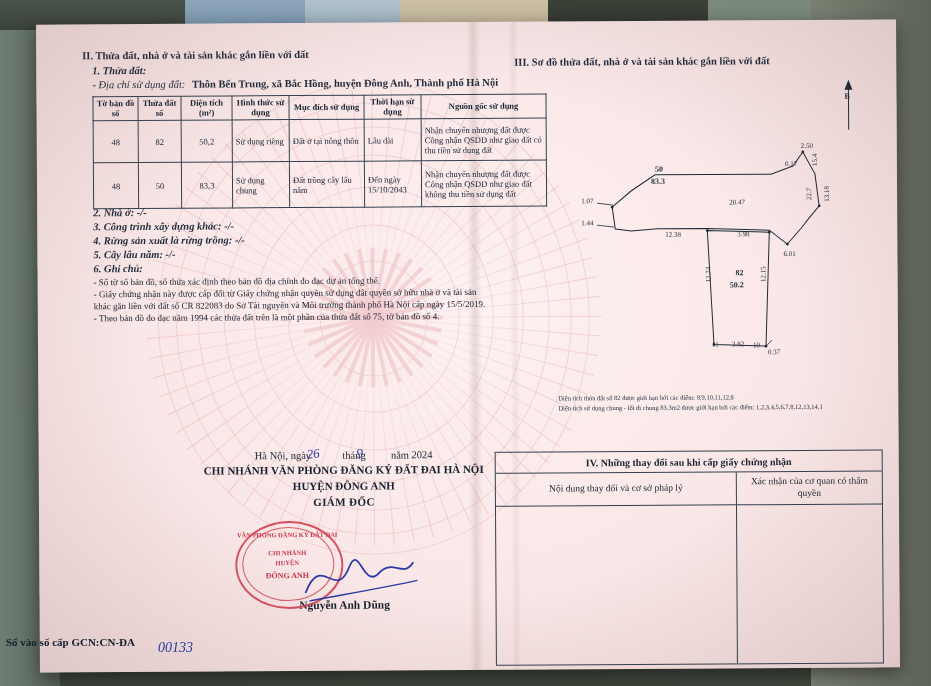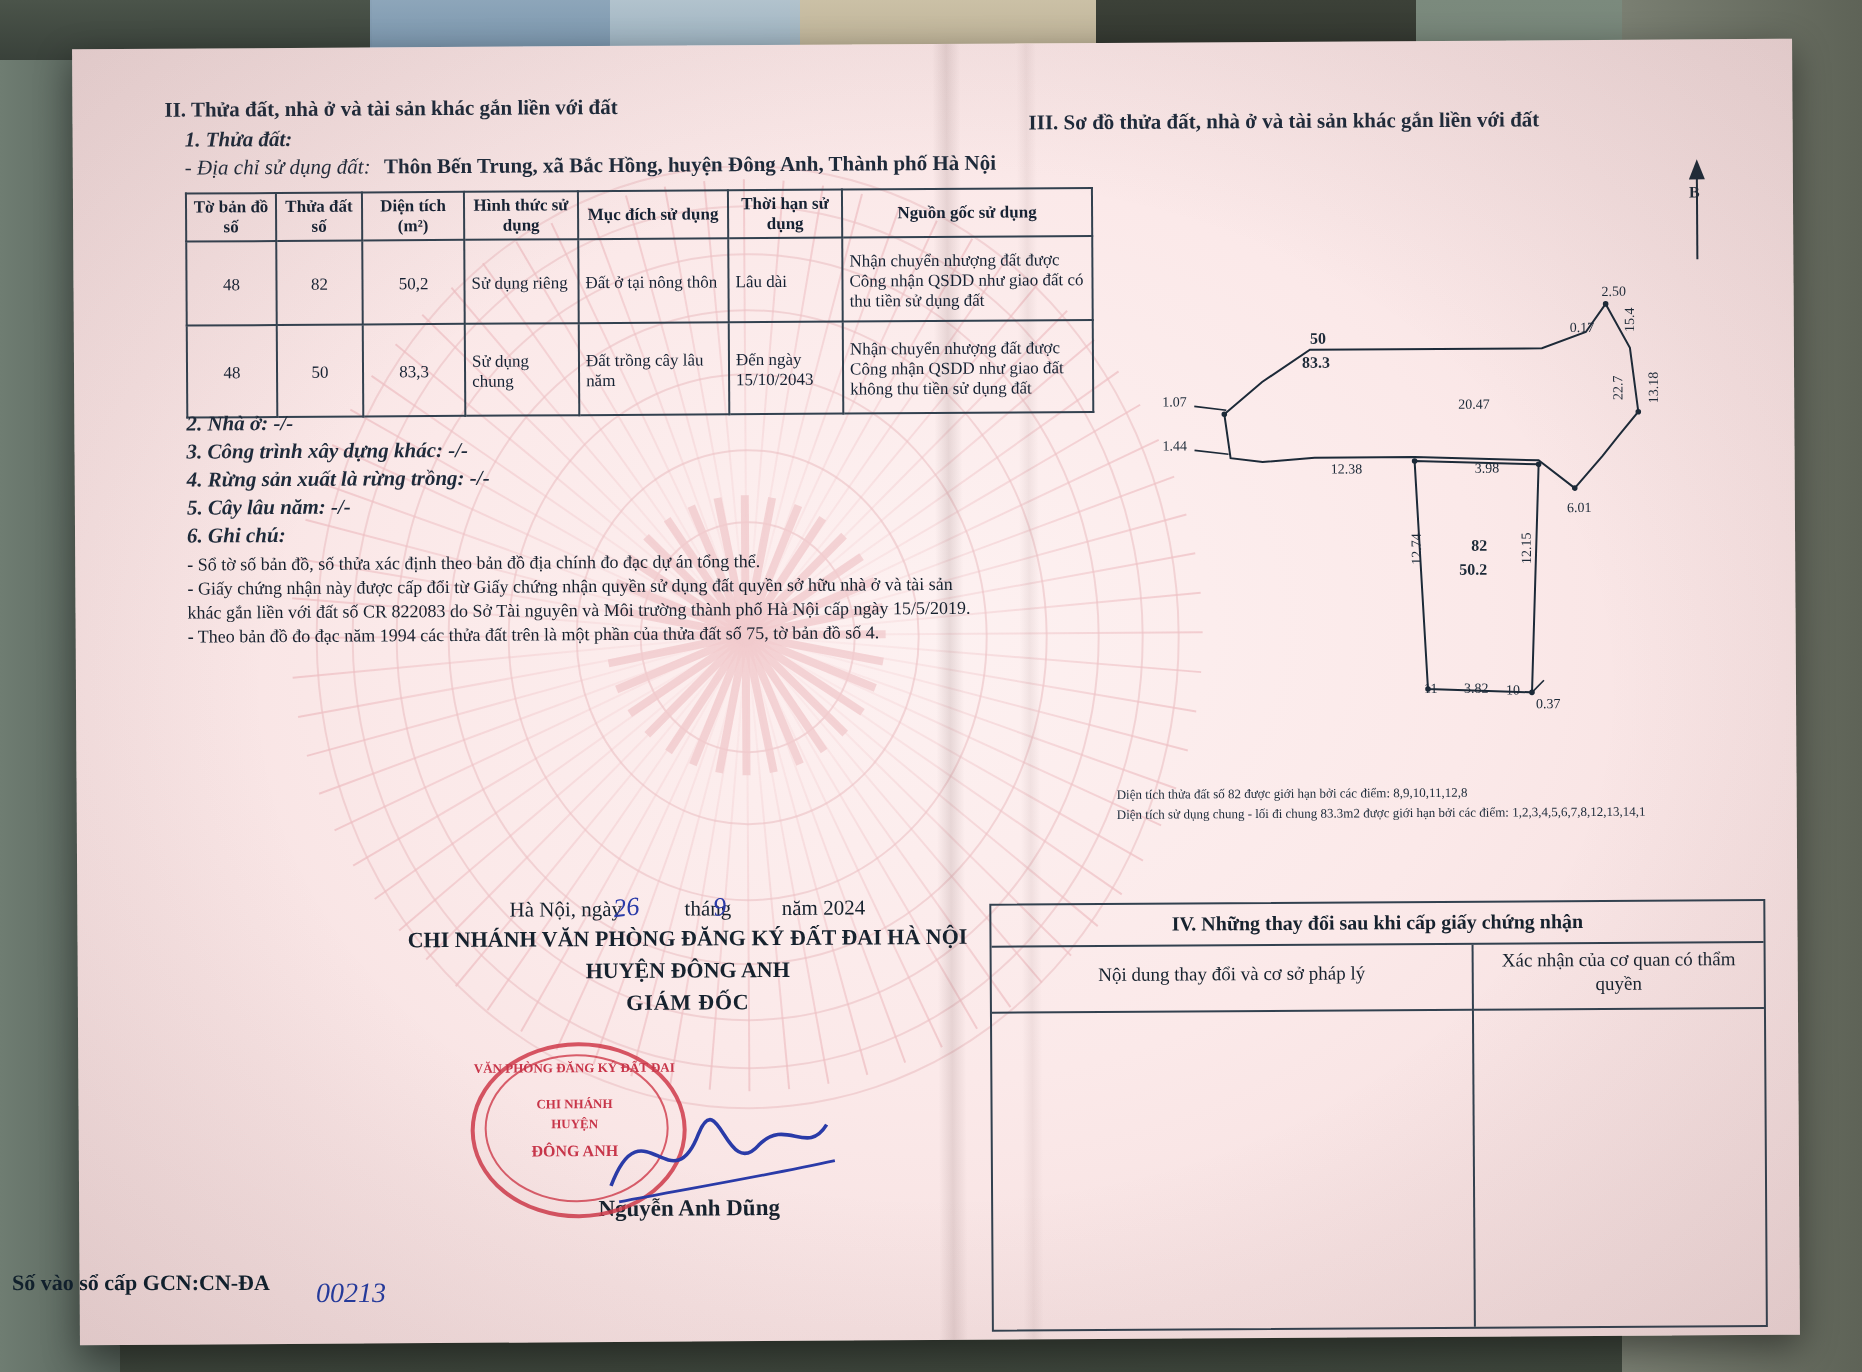--- a/index.html
+++ b/index.html
@@ -389,14 +389,14 @@
         <div class="c2">
           <div class="ch">Xác nhận của cơ quan có thẩm quyền</div>
         </div>
       </div>
     </div>
 
     <div class="vignette"></div>
   </div>
 
   <div style="position:absolute;left:6px;top:636px;font-size:11px;color:#11202c;font-weight:bold;">Số vào sổ cấp GCN:CN-ĐA</div>
-  <div style="position:absolute;left:158px;top:640px;font-size:14px;color:#253a9a;font-style:italic;">00213</div>
+  <div style="position:absolute;left:158px;top:640px;font-size:14px;color:#253a9a;font-style:italic;">00133</div>
 </div>
 
 </body></html>

